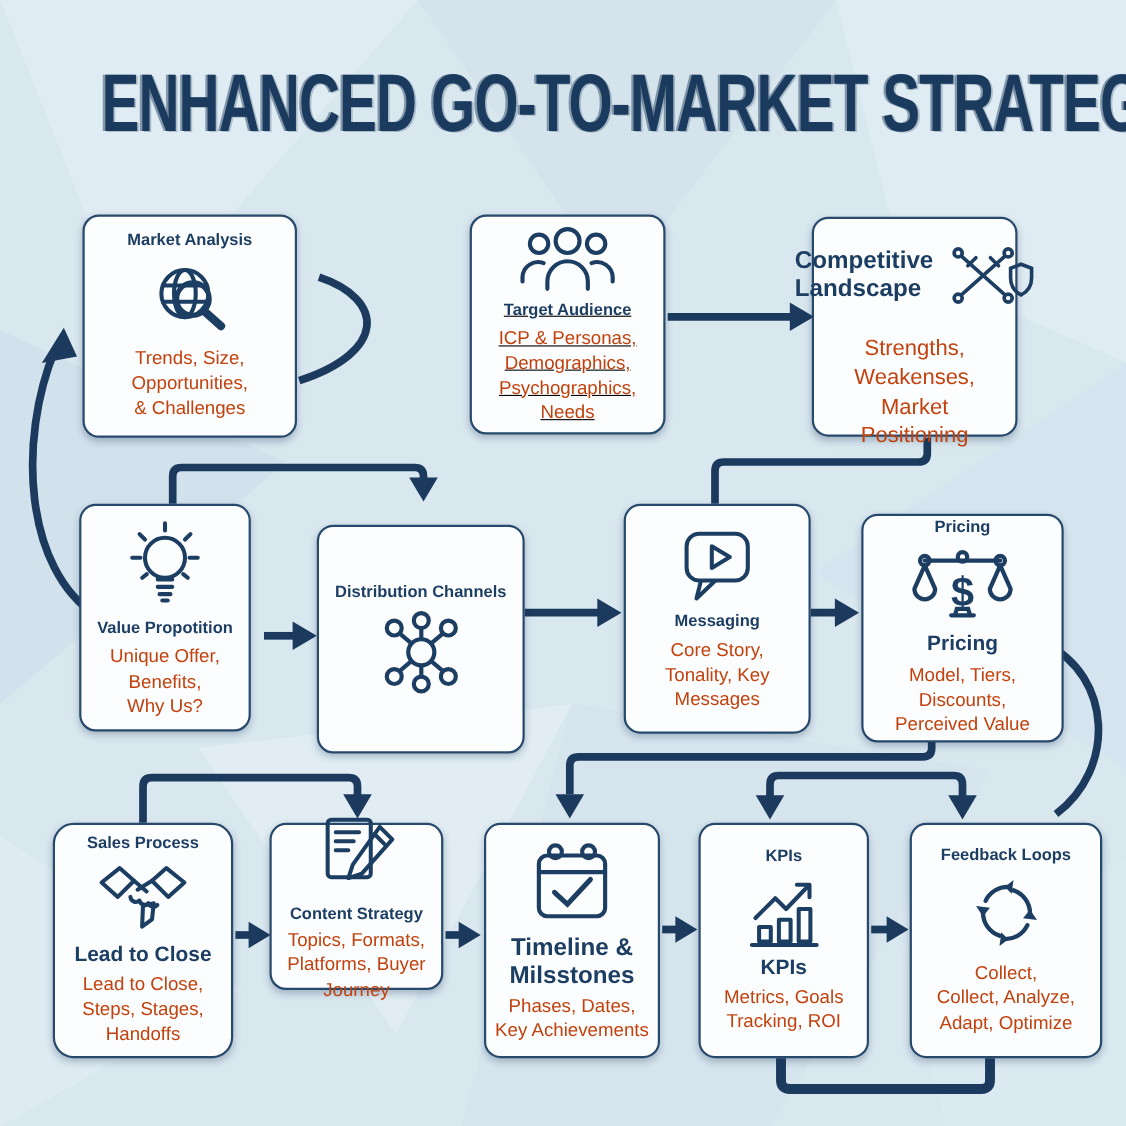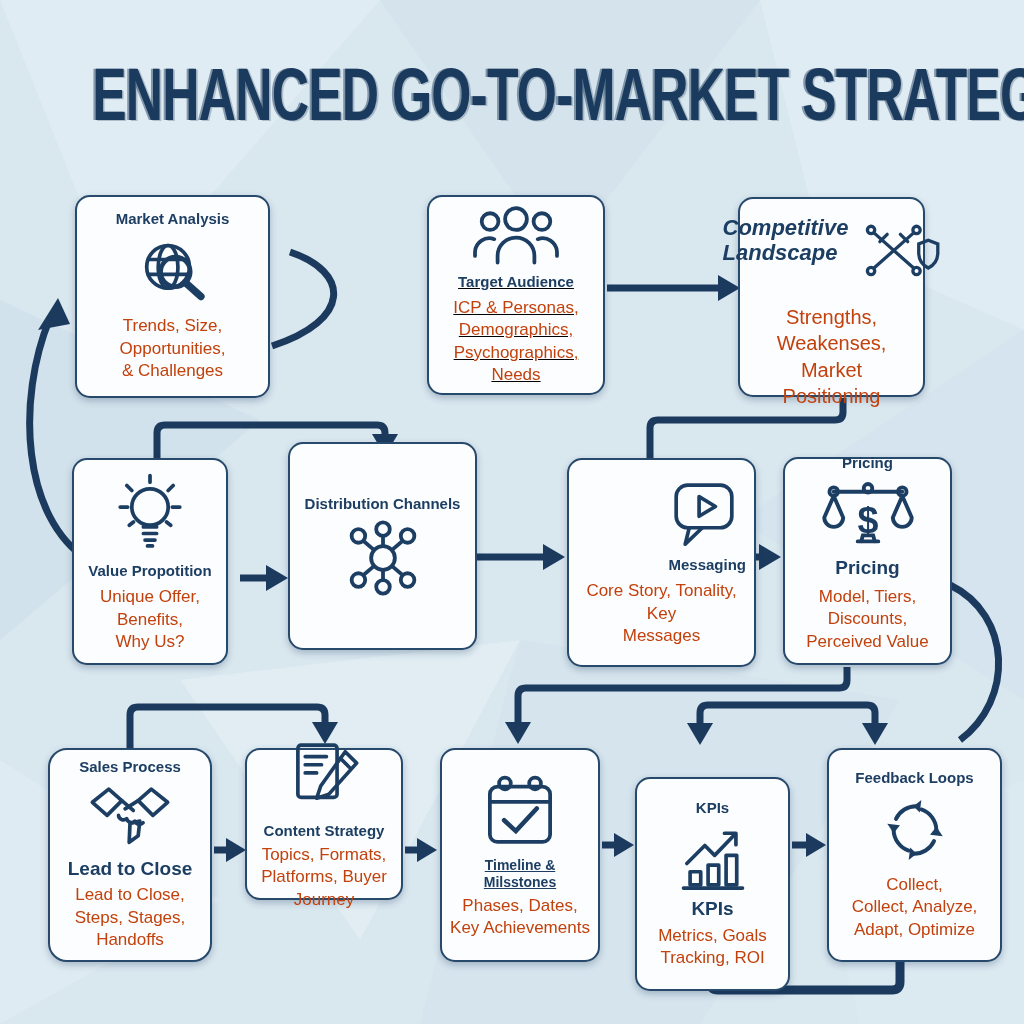--- a/index.html
+++ b/index.html
@@ -23,21 +23,21 @@
     background:#fcfdfe;border:2.5px solid #27496b;border-radius:15px;
     box-shadow:0 3px 7px rgba(25,55,90,0.28);
     display:flex;flex-direction:column;align-items:center;justify-content:center;
     padding:10px 8px;gap:7px;text-align:center;
   }
   .box-title{font-weight:bold;color:#1d3e63;font-size:15px;line-height:1.15;white-space:pre-line;}
   .box-subtitle{font-weight:bold;color:#1d3e63;font-size:19px;line-height:1.15;}
   .box-body{color:#c2410c;font-size:17px;line-height:1.32;white-space:pre-line;}
   .icon{flex:0 0 auto;display:block;}
   .icon svg{display:block;}
-  .hdr-row{display:flex;gap:4px;width:100%;justify-content:center;font-style:italic;}
+  .hdr-row{display:flex;align-items:center;gap:4px;width:100%;justify-content:center;}
   .hdr-row .box-title{text-align:left;font-size:22px;}
 </style>
 </head>
 <body>
 
 <div id="stage">
 
   <svg class="bg-poly" width="1024" height="1024" viewBox="0 0 1024 1024">
     <polygon points="0,0 380,0 120,300" fill="#e3eef5" opacity="0.7"></polygon>
     <polygon points="380,0 760,0 560,260" fill="#cfe0ea" opacity="0.5"></polygon>
@@ -152,55 +152,55 @@
         <circle cx="50" cy="46" r="22"></circle>
         <path d="M42 70 h16 M42 78 h16 M44 86 h12 M47 93 h6"></path>
         <path d="M50 8 v8 M22 20 l6 6 M78 20 l-6 6 M14 46 h9 M86 46 h-9 M25 68 l5 -4 M75 68 l-5 -4"></path>
       </svg>
     </span>
     <div class="box-title">Value Propotition</div>
     <div class="box-body">Unique Offer, Benefits,
 Why Us?</div>
   </div>
 
-  <div class="box" style="left:288px;top:442px;width:189px;height:208px;">
+  <div class="box" style="left:288px;top:477px;width:189px;height:208px;">
     <div class="box-title">Distribution Channels</div>
     <span class="icon">
       <svg width="86" height="78" viewBox="0 0 100 92" stroke="#1d3e63" stroke-width="4.5" fill="none">
         <circle cx="50" cy="46" r="14"></circle>
         <circle cx="21" cy="20" r="8"></circle>
           <circle cx="50" cy="12" r="8"></circle>
           <circle cx="79" cy="20" r="8"></circle>
         <circle cx="21" cy="72" r="8"></circle>
           <circle cx="50" cy="80" r="8"></circle>
           <circle cx="79" cy="72" r="8"></circle>
         <line x1="40" y1="37" x2="27" y2="26"></line>
           <line x1="50" y1="32" x2="50" y2="20"></line>
           <line x1="60" y1="37" x2="73" y2="26"></line>
         <line x1="40" y1="55" x2="27" y2="66"></line>
           <line x1="50" y1="60" x2="50" y2="72"></line>
           <line x1="60" y1="55" x2="73" y2="66"></line>
       </svg>
     </span>
   </div>
 
-  <div class="box" style="left:567px;top:458px;width:189px;height:209px;align-items:flex-end;">
+  <div class="box" style="left:567px;top:458px;width:170px;height:209px;">
     <span class="icon">
       <svg width="84" height="72" viewBox="0 0 100 88" stroke="#1d3e63" stroke-width="4.5" fill="none" stroke-linejoin="round">
         <rect x="16" y="10" width="68" height="52" rx="14"></rect>
         <path d="M32 62 L27 82 L48 62"></path>
         <path d="M44 24 L64 36 L44 48 Z"></path>
       </svg>
     </span>
     <div class="box-title">Messaging</div>
     <div class="box-body">Core Story, Tonality, Key
 Messages</div>
   </div>
 
-  <div class="box" style="left:783px;top:457px;width:169px;height:208px;justify-content:flex-end;">
+  <div class="box" style="left:783px;top:467px;width:184px;height:208px;">
     <div class="box-title">Pricing</div>
     <span class="icon">
       <svg width="96" height="72" viewBox="0 0 112 84" stroke="#1d3e63" stroke-width="4.5" fill="none" stroke-linecap="round">
         <line x1="16" y1="16" x2="96" y2="16"></line>
         <circle cx="16" cy="16" r="5"></circle>
           <circle cx="56" cy="12" r="5"></circle>
           <circle cx="96" cy="16" r="5"></circle>
         <path d="M16 21 L5 46 M16 21 L27 46 M5 46 a11 11 0 0 0 22 0"></path>
         <path d="M96 21 L85 46 M96 21 L107 46 M85 46 a11 11 0 0 0 22 0"></path>
         <path d="M44 74 h24 M48 74 l2 -7 h12 l2 7"></path>
@@ -246,26 +246,26 @@
   <div class="box" style="left:440px;top:748px;width:160px;height:214px;gap:5px;">
     <span class="icon">
       <svg width="84" height="82" viewBox="0 0 100 98" stroke="#1d3e63" stroke-width="4.5" fill="none" stroke-linecap="round">
         <rect x="14" y="20" width="72" height="66" rx="9"></rect>
         <line x1="14" y1="38" x2="86" y2="38"></line>
         <circle cx="32" cy="16" r="7"></circle>
           <circle cx="68" cy="16" r="7"></circle>
         <path d="M31 60 L45 73 L70 46" stroke-width="5.5"></path>
       </svg>
     </span>
-    <div class="box-title" style="font-size:14px;text-decoration:underline;">Timeline &amp; Milsstones</div>
+    <div class="box-title" style="font-size:22px;">Timeline &amp; Milsstones</div>
     <div class="box-body">Phases, Dates,
 Key Achievements</div>
   </div>
 
-  <div class="box" style="left:635px;top:748px;width:155px;height:214px;gap:5px;margin-top:29px;">
+  <div class="box" style="left:635px;top:748px;width:155px;height:214px;gap:5px;">
     <div class="box-title">KPIs</div>
     <span class="icon">
       <svg width="82" height="72" viewBox="0 0 100 88" stroke="#1d3e63" stroke-width="4.5" fill="none" stroke-linecap="round" stroke-linejoin="round">
         <line x1="14" y1="82" x2="86" y2="82"></line>
         <rect x="22" y="62" width="13" height="16"></rect>
         <rect x="44" y="54" width="13" height="24"></rect>
         <rect x="66" y="42" width="13" height="36"></rect>
         <path d="M18 52 L40 30 L52 42 L76 17"></path>
         <path d="M64 15 L78 15 L78 29"></path>
       </svg>

